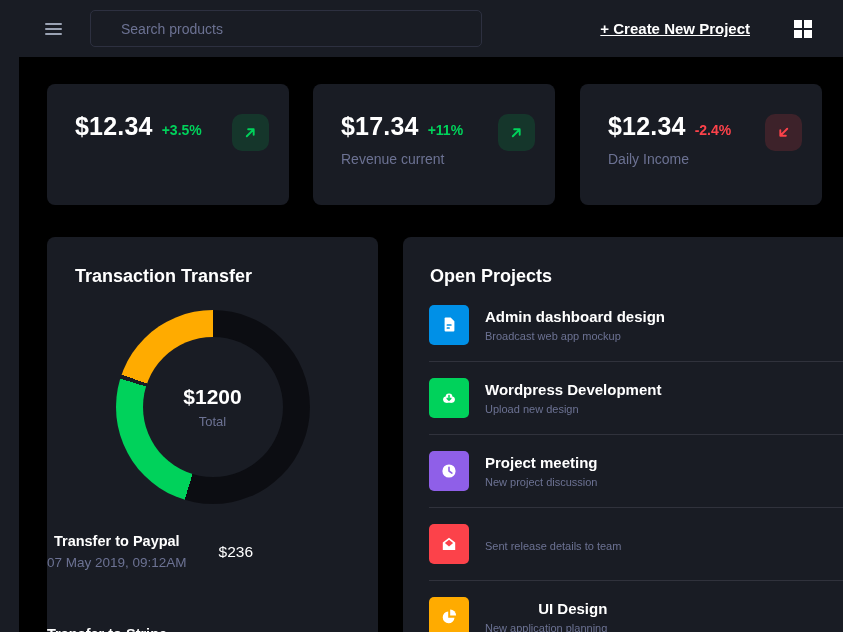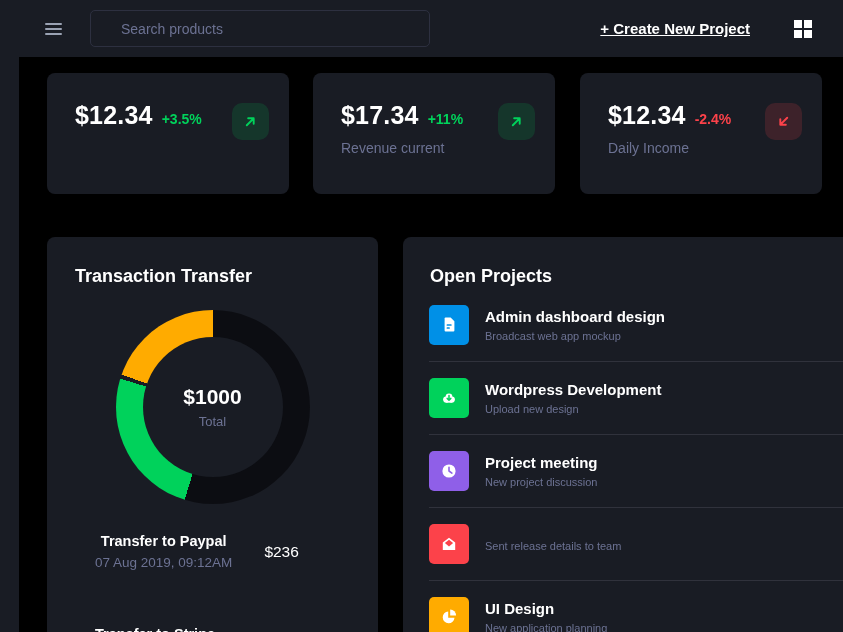--- a/index.html
+++ b/index.html
@@ -4,72 +4,72 @@
 <style>
   html,body{margin:0;padding:0;background:#000;}
   *{box-sizing:border-box;font-family:"Liberation Sans","DejaVu Sans",sans-serif;}
   #root{position:relative;width:843px;height:632px;background:#191c24;overflow:hidden;}
 
   
   .navbar{position:absolute;top:0;left:0;width:843px;height:57px;background:#191c24;
           display:flex;align-items:center;z-index:5;}
   .hamburger{margin-left:45px;width:17px;display:flex;flex-direction:column;gap:3px;cursor:pointer;}
   .hamburger span{display:block;height:2px;width:100%;background:#9aa2b3;border-radius:1px;}
-  .search-input{margin-left:28px;width:340px;height:37px;background:transparent;
+  .search-input{margin-left:28px;width:392px;height:37px;background:transparent;
                 border:1px solid #2d3040;border-radius:5px;color:#e8e8ea;
                 padding:0 12px 0 30px;font-size:14px;outline:none;}
   .search-input::placeholder{color:#6c7293;}
   .nav-spacer{flex:1;}
   .create-link{color:#ffffff;font-size:15px;font-weight:600;cursor:pointer;white-space:nowrap;text-decoration:underline;}
   .apps-icon{margin:0 31px 0 44px;width:18px;height:18px;display:grid;
              grid-template-columns:8px 8px;grid-template-rows:8px 8px;gap:2px;cursor:pointer;}
   .apps-icon i{background:#ffffff;display:block;}
 
   
   .main-panel{position:absolute;left:19px;top:57px;right:0;bottom:0;background:#000000;}
 
   .card{position:absolute;background:#191c24;border-radius:8px;}
 
   
-  .stat-card{top:73px;width:242px;height:121px;padding:27px 20px 0 28px;}
+  .stat-card{top:84px;width:242px;height:121px;padding:27px 20px 0 28px;}
   .stat-line{display:flex;align-items:baseline;}
   .stat-value{color:#ffffff;font-size:25px;font-weight:700;letter-spacing:.2px;line-height:30px;}
   .stat-delta{margin-left:9px;font-size:14px;font-weight:700;}
   .delta-up{color:#00d25b;} .delta-down{color:#fc424a;}
   .stat-label{margin-top:10px;font-size:14px;color:#6c7293;}
   .trend-box{position:absolute;right:20px;top:30px;width:37px;height:37px;border-radius:10px;
              display:flex;align-items:center;justify-content:center;cursor:pointer;}
   .trend-box.up{background:rgba(0,210,91,0.14);}
   .trend-box.down{background:rgba(252,66,74,0.16);}
 
   
   .tx-card{left:47px;top:237px;width:331px;height:420px;}
   .card-title{color:#ffffff;font-size:18px;font-weight:700;line-height:22px;margin:28px 0 0 28px;}
   .donut{position:relative;width:194px;height:194px;border-radius:50%;margin:23px auto 0;}
   .donut::after{content:"";position:absolute;inset:27px;border-radius:50%;background:#191c24;}
   .donut-center{position:absolute;inset:0;display:flex;flex-direction:column;align-items:center;
                 justify-content:center;z-index:2;}
   .donut-value{color:#ffffff;font-size:21px;font-weight:700;}
   .donut-label{color:#6c7293;font-size:13px;margin-top:5px;}
-  .tx-row{display:flex;align-items:center;margin-top:29px;padding-left:48px;}
+  .tx-row{display:flex;align-items:center;margin-top:29px;}
   .tx-row.second{margin-top:56px;}
   .tx-meta{text-align:center;}
   .tx-title{color:#ffffff;font-size:14.5px;font-weight:700;line-height:17px;}
   .tx-date{color:#6c7293;font-size:13.5px;margin-top:5px;}
   .tx-amount{margin-left:32px;color:#ffffff;font-size:15.5px;font-weight:400;}
 
   
   .proj-card{left:403px;top:237px;width:462px;height:420px;}
   .proj-list{margin:2px 0 0 0;}
   .proj-row{display:flex;align-items:center;height:73px;margin:0 0 0 26px;
             border-bottom:1px solid #30323c;cursor:pointer;}
   .proj-tile{width:40px;height:40px;border-radius:5px;flex:0 0 40px;
              display:flex;align-items:center;justify-content:center;}
   .proj-text{margin-left:16px;}
-  .proj-title{color:#ffffff;font-size:15px;font-weight:700;line-height:18px;}
+  .proj-title{color:#ffffff;font-size:15px;font-weight:700;line-height:18px;text-align:right;}
   .proj-sub{color:#6c7293;font-size:11px;margin-top:4px;}
 </style>
 </head>
 <body>
 
 <div id="root">
 
   <div class="navbar">
     <div class="hamburger">
       <span></span>
@@ -124,28 +124,28 @@
       <svg width="17" height="17" viewBox="0 0 16 16">
           <path d="M11.5 4.5 5 11M10.2 11H5V5.8" stroke="#fc424a" stroke-width="1.8" fill="none" stroke-linecap="round" stroke-linejoin="round"></path>
         </svg>
     </div>
   </div>
 
   <div class="card tx-card">
     <div class="card-title">Transaction Transfer</div>
     <div class="donut" id="donut" style="background: conic-gradient(rgb(12, 13, 18) 0deg, rgb(12, 13, 18) 197deg, rgb(0, 210, 91) 197deg, rgb(0, 210, 91) 287deg, rgb(25, 28, 36) 287deg, rgb(25, 28, 36) 289.5deg, rgb(255, 171, 0) 289.5deg, rgb(255, 171, 0) 360deg);">
       <div class="donut-center">
-        <div class="donut-value">$1000</div>
+        <div class="donut-value">$1200</div>
         <div class="donut-label">Total</div>
       </div>
     </div>
     <div class="tx-row">
       <div class="tx-meta">
         <div class="tx-title">Transfer to Paypal</div>
-        <div class="tx-date">07 Aug 2019, 09:12AM</div>
+        <div class="tx-date">07 May 2019, 09:12AM</div>
       </div>
       <div class="tx-amount">$236</div>
     </div>
     <div class="tx-row second">
       <div class="tx-meta">
         <div class="tx-title">Transfer to Stripe</div>
       </div>
     </div>
   </div>
 

